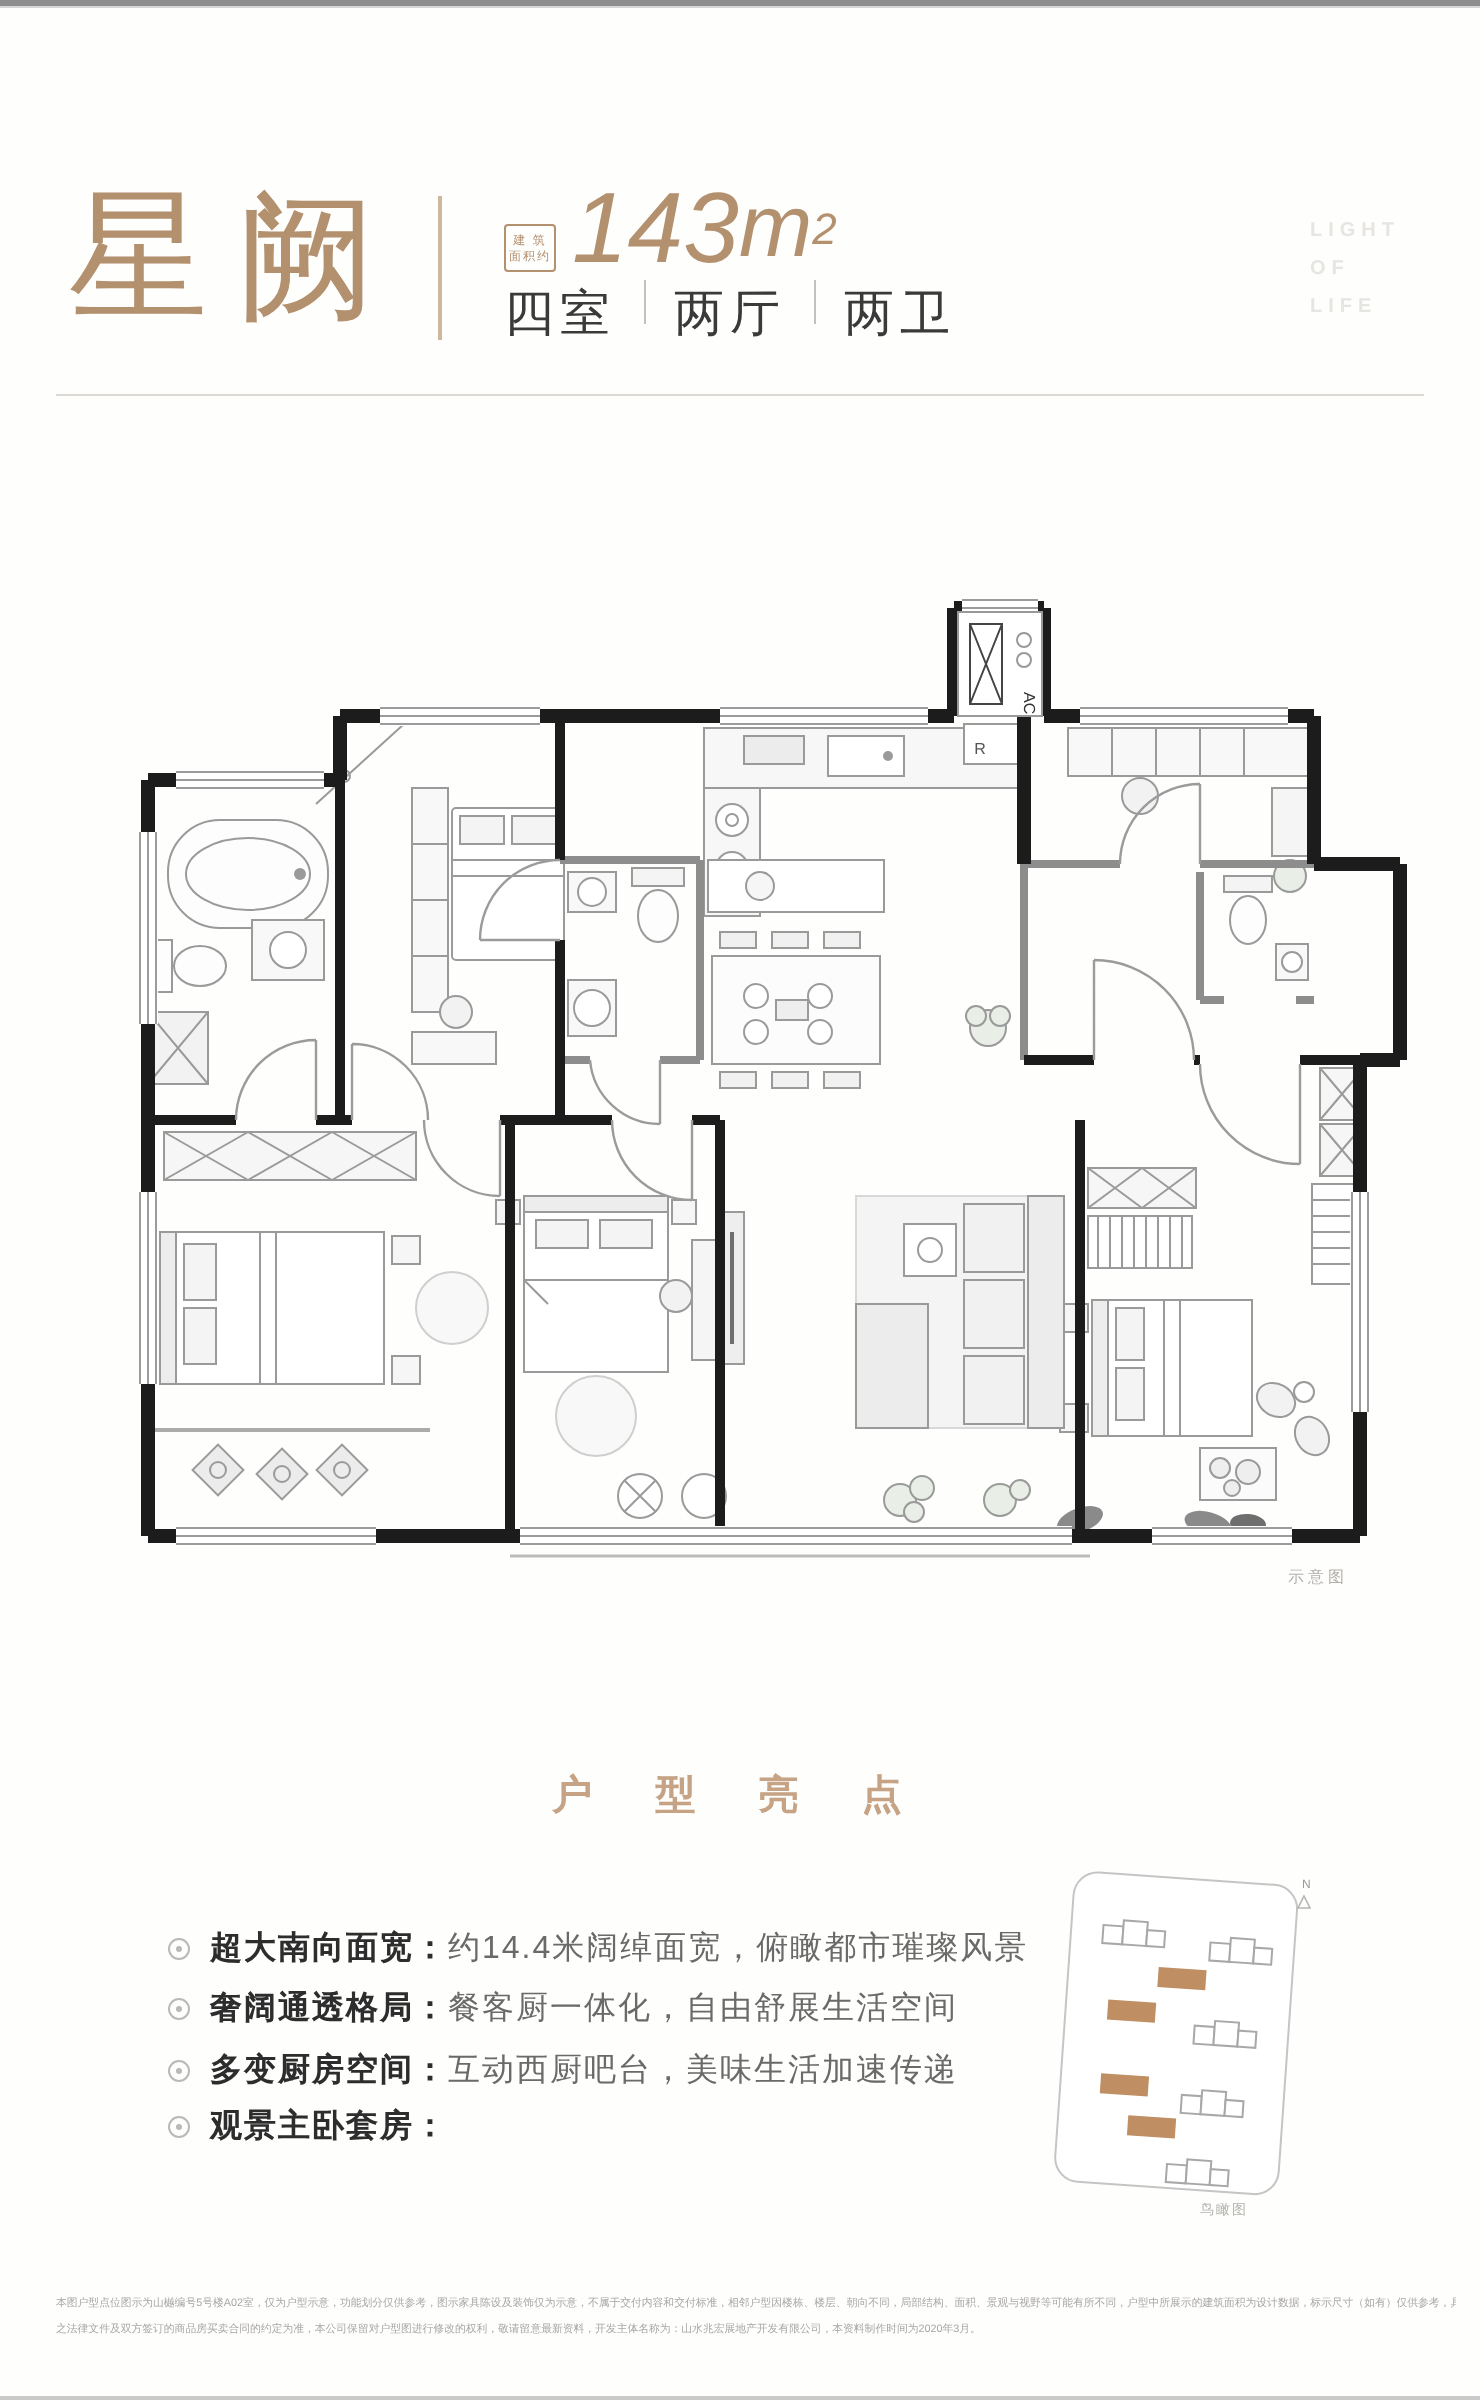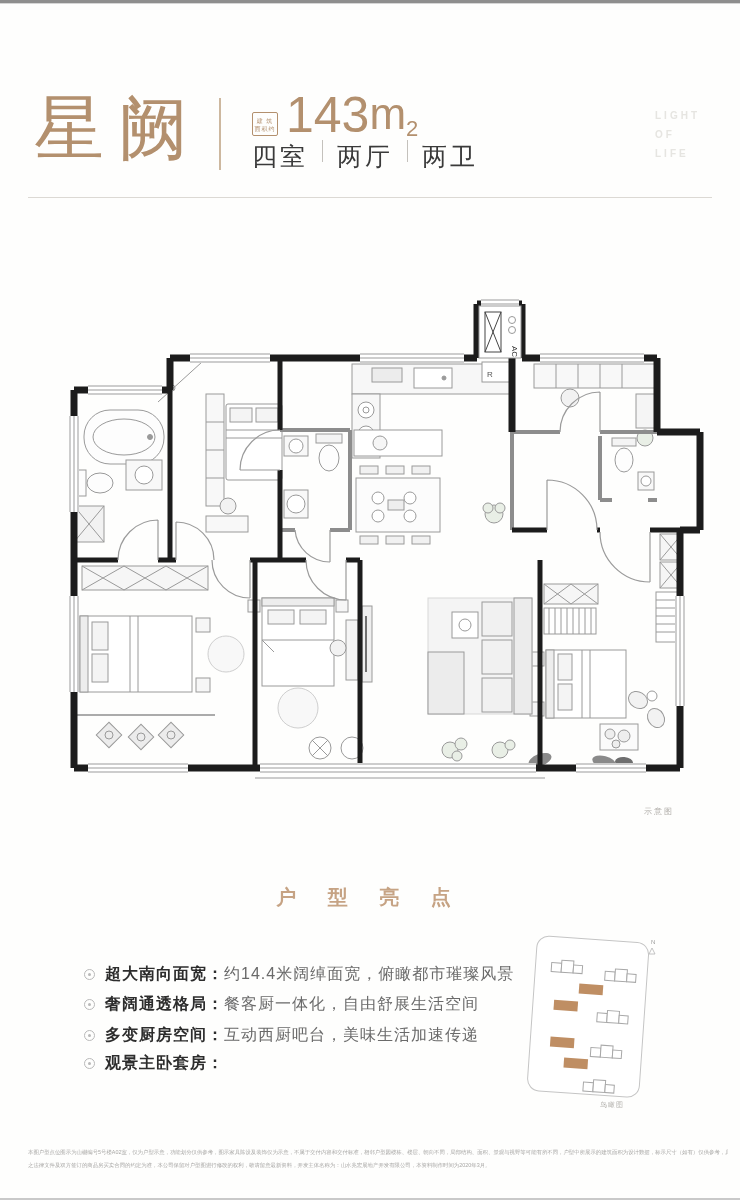--- a/index.html
+++ b/index.html
@@ -9,32 +9,32 @@
   
   .edge-top{left:0;top:0;width:740px;height:3px;background:#8e8e8e;}
   .edge-top2{left:0;top:3px;width:740px;height:1px;background:#d6d6d6;}
   .edge-bottom{left:0;bottom:0;width:740px;height:2px;background:#c9c9c9;}
 
   
   .title{left:34px;top:86px;font-size:70px;line-height:84px;font-weight:400;letter-spacing:14px;color:var(--accent);}
   .vrule{left:219px;top:98px;width:2px;height:72px;background:#cdb89f;}
   .area-box{left:252px;top:112px;width:26px;height:24px;border:1px solid var(--accent);border-radius:2px;
             color:var(--accent);font-size:6px;line-height:8px;text-align:center;padding-top:4px;box-sizing:border-box;letter-spacing:1px;}
-  .area-val{left:286px;top:88px;color:var(--accent);font-size:50px;line-height:50px;font-weight:400;display:flex;align-items:flex-end;}
+  .area-val{left:286px;top:88px;color:var(--accent);font-size:50px;line-height:50px;font-weight:400;display:flex;align-items:center;font-style:italic;}
   .area-val .unit{font-size:44px;line-height:52px;}
   .area-val sup{font-size:22px;line-height:22px;margin-top:2px;}
   .rooms{left:252px;top:140px;display:flex;font-size:25px;color:#3a3a3a;letter-spacing:3px;font-weight:500;}
   .rooms .sep{width:1px;height:22px;background:#c4c1bc;margin:0 14px;}
   .watermark{right:40px;top:106px;text-align:left;font-size:10px;line-height:19px;letter-spacing:3px;
              color:var(--faint);font-weight:700;}
   .hdr-divider{left:28px;top:197px;width:684px;height:1px;background:#dcd9d4;}
 
   
   .plan{left:58px;top:288px;}
-  .plan-caption{left:644px;top:806px;font-size:8px;color:#b3b0ac;letter-spacing:2px;}
+  .plan-caption{left:644px;top:783px;font-size:8px;color:#b3b0ac;letter-spacing:2px;}
 
   
   .hl-title{left:0;top:884px;width:740px;text-align:center;font-size:20px;font-weight:600;
             letter-spacing:13px;color:var(--highlightTitle);}
   .hl-row{left:84px;height:22px;display:flex;align-items:center;white-space:nowrap;}
   .hl-bullet{width:9px;height:9px;border:1.5px solid #b9b9b9;border-radius:50%;margin-right:10px;
              display:flex;align-items:center;justify-content:center;flex:0 0 auto;}
   .hl-bullet i{display:block;width:3px;height:3px;border-radius:50%;background:#b9b9b9;}
   .hl-label{font-size:16px;font-weight:700;color:var(--dark);letter-spacing:1px;}
   .hl-desc{font-size:16px;color:var(--desc);letter-spacing:1px;}

